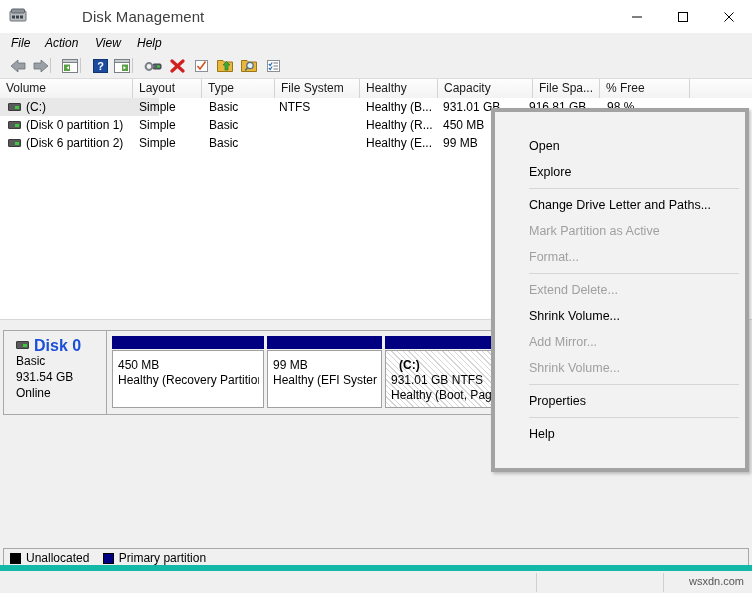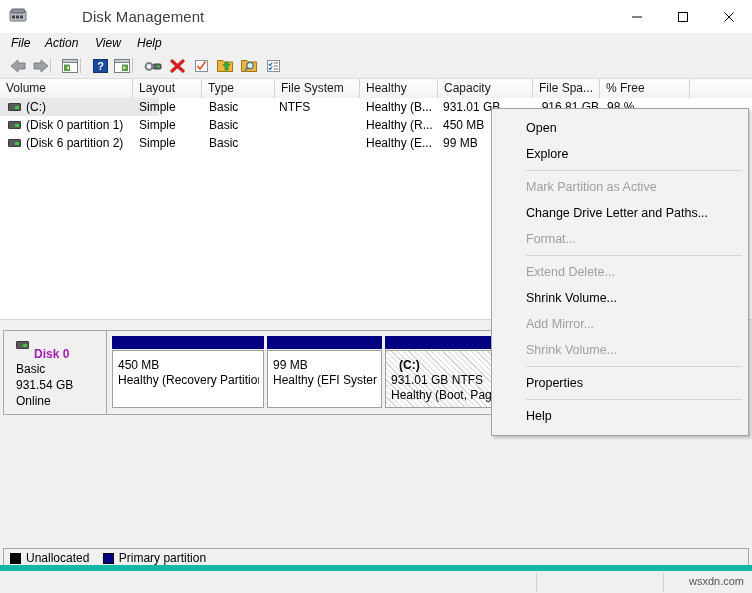--- a/index.html
+++ b/index.html
@@ -145,24 +145,23 @@
   }
   .disk-info {
     position: absolute; left: 0; top: 0;
     width: 103px; height: 100%;
     box-sizing: border-box;
     border-right: 1px solid #a8a8a8;
     background: #f0f0f0;
     padding: 8px 0 0 12px;
   }
   .disk-title {
-    font-size: 12px; font-weight: bold; color: #a21caf;
+    font-size: 16px; font-weight: bold; color: #1d4ed8;
     margin-left: 18px;
     line-height: 14px;
-    margin-top: 8px;
   }
   .disk-icon-drive {
     position: absolute; left: 12px; top: 10px;
     width: 13px; height: 8px;
     background: #5a5a5a; border: 1px solid #3a3a3a;
     border-radius: 1px; box-sizing: border-box;
   }
   .disk-icon-drive::after {
     content: ""; position: absolute; right: 1px; top: 1.5px;
     width: 4px; height: 3px; background: #3ac93a;
@@ -256,23 +255,23 @@
     position: absolute; right: 8px; top: 4px;
     font-size: 11px; color: #555;
   }
 
   
   .ctxmenu {
     position: absolute;
     left: 491px; top: 108px;
     width: 258px;
     background: #f2f2f2;
-    border: 1px solid #a3a3a3;
+    border: 4px solid #a3a3a3;
     box-shadow: 2px 2px 3px rgba(0,0,0,0.22);
-    padding: 6px 0;
+    padding: 21px 0;
     box-sizing: border-box;
     z-index: 50;
   }
   .ctx-item {
     height: 26px; line-height: 26px;
     padding-left: 34px;
     font-size: 12.5px;
     color: #000;
     white-space: nowrap;
   }
@@ -425,21 +424,21 @@
       <div class="lv-row sel">
         <div class="lv-cell cell-volume" style="left:0px;width:133px;padding-left:26px">
           <span class="vol-icon"></span>
           <span>(C:)</span>
         </div>
         <div class="lv-cell" style="left:139px;width:64px">Simple</div>
         <div class="lv-cell" style="left:209px;width:68px">Basic</div>
         <div class="lv-cell" style="left:279px;width:82px">NTFS</div>
         <div class="lv-cell" style="left:366px;width:74px">Healthy (B...</div>
         <div class="lv-cell" style="left:443px;width:90px">931.01 GB</div>
-        <div class="lv-cell" style="left:529px;width:70px;text-align:right">916.81 GB</div>
+        <div class="lv-cell" style="left:529px;width:70px;text-align:left">916.81 GB</div>
         <div class="lv-cell" style="left:607px;width:80px">98 %</div>
       </div>
 
       <div class="lv-row">
         <div class="lv-cell cell-volume" style="left:0px;width:133px;padding-left:26px">
           <span class="vol-icon"></span>
           <span>(Disk 0 partition 1)</span>
         </div>
         <div class="lv-cell" style="left:139px;width:64px">Simple</div>
         <div class="lv-cell" style="left:209px;width:68px">Basic</div>
@@ -525,22 +524,22 @@
   <div class="statusbar">
     <div class="sb-sep" style="left:536px"></div>
     <div class="sb-sep" style="left:663px"></div>
     <div class="sb-watermark">wsxdn.com</div>
   </div>
 
   <div class="ctxmenu">
     <div class="ctx-item">Open</div>
     <div class="ctx-item">Explore</div>
     <div class="ctx-sep"></div>
+    <div class="ctx-item">Change Drive Letter and Paths...</div>
     <div class="ctx-item disabled">Mark Partition as Active</div>
-    <div class="ctx-item">Change Drive Letter and Paths...</div>
     <div class="ctx-item disabled">Format...</div>
     <div class="ctx-sep"></div>
     <div class="ctx-item disabled">Extend Delete...</div>
     <div class="ctx-item">Shrink Volume...</div>
     <div class="ctx-item disabled">Add Mirror...</div>
     <div class="ctx-item disabled">Shrink Volume...</div>
     <div class="ctx-sep"></div>
     <div class="ctx-item">Properties</div>
     <div class="ctx-sep"></div>
     <div class="ctx-item">Help</div>

